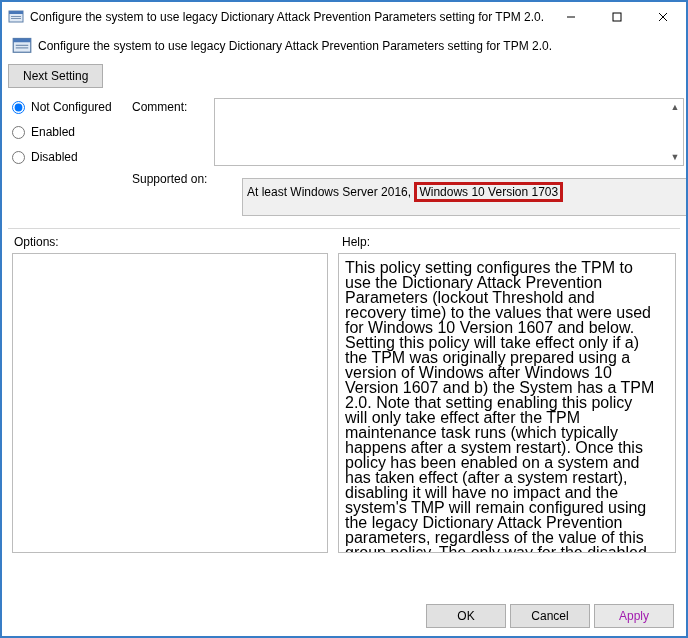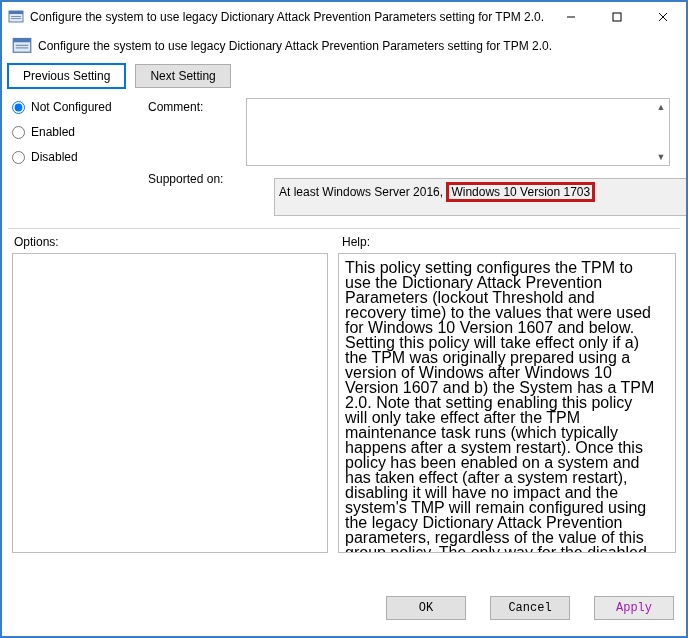--- a/index.html
+++ b/index.html
@@ -74,22 +74,22 @@
     cursor: default;
   }
   .btn.focus {
     border: 1px solid #0078d7;
     outline: 1px solid #0078d7;
     background: #fff;
   }
   
   .toparea {
     display: flex;
-    padding: 0 16px 6px 10px;
-    gap: 16px;
+    padding: 0 2px 6px 10px;
+    gap: 0;
   }
   .radios {
     flex: 0 0 120px;
     display: flex;
     flex-direction: column;
     gap: 11px;
     padding-top: 2px;
   }
   .radio {
     display: flex; align-items: center; gap: 6px;
@@ -173,25 +173,24 @@
     background: #fff;
     padding: 6px 18px 6px 6px;
     font-size: 16px;
     line-height: 15px;
     overflow: hidden;
     position: relative;
   }
   
   .footer {
     position: absolute;
-    bottom: 16px;
+    bottom: 8px;
     right: 12px;
     display: flex;
-    gap: 24px;
-    font-family: Liberation Mono, monospace;
+    gap: 4px;
   }
   .footer .btn { min-width: 80px; }
   .btn.disabled { color: #a21caf; background: #e8e8e8; }
   
   .polysvg { width: 16px; height: 16px; }
 </style>
 </head>
 <body>
 
 <div class="titlebar">
@@ -228,21 +227,20 @@
       <rect x="1" y="2" width="14" height="11" fill="#dfe9f5" stroke="#5c7ea8"></rect>
       <rect x="1" y="2" width="14" height="3" fill="#4a78b8"></rect>
       <rect x="3" y="7" width="10" height="1" fill="#7a93b3"></rect>
       <rect x="3" y="9" width="10" height="1" fill="#7a93b3"></rect>
     </svg>
   </span>
   <span class="desc">Configure the system to use legacy Dictionary Attack Prevention Parameters setting for TPM 2.0.</span>
 </div>
 
 <div class="navrow">
-  <button class="btn focus">Previous Setting</button>
   <button class="btn">Next Setting</button>
 </div>
 
 <div class="toparea">
   <div class="radios">
     <label class="radio">
       <input type="radio" name="st" checked="" style="">
       <span>Not Configured</span>
     </label>
     <label class="radio">

